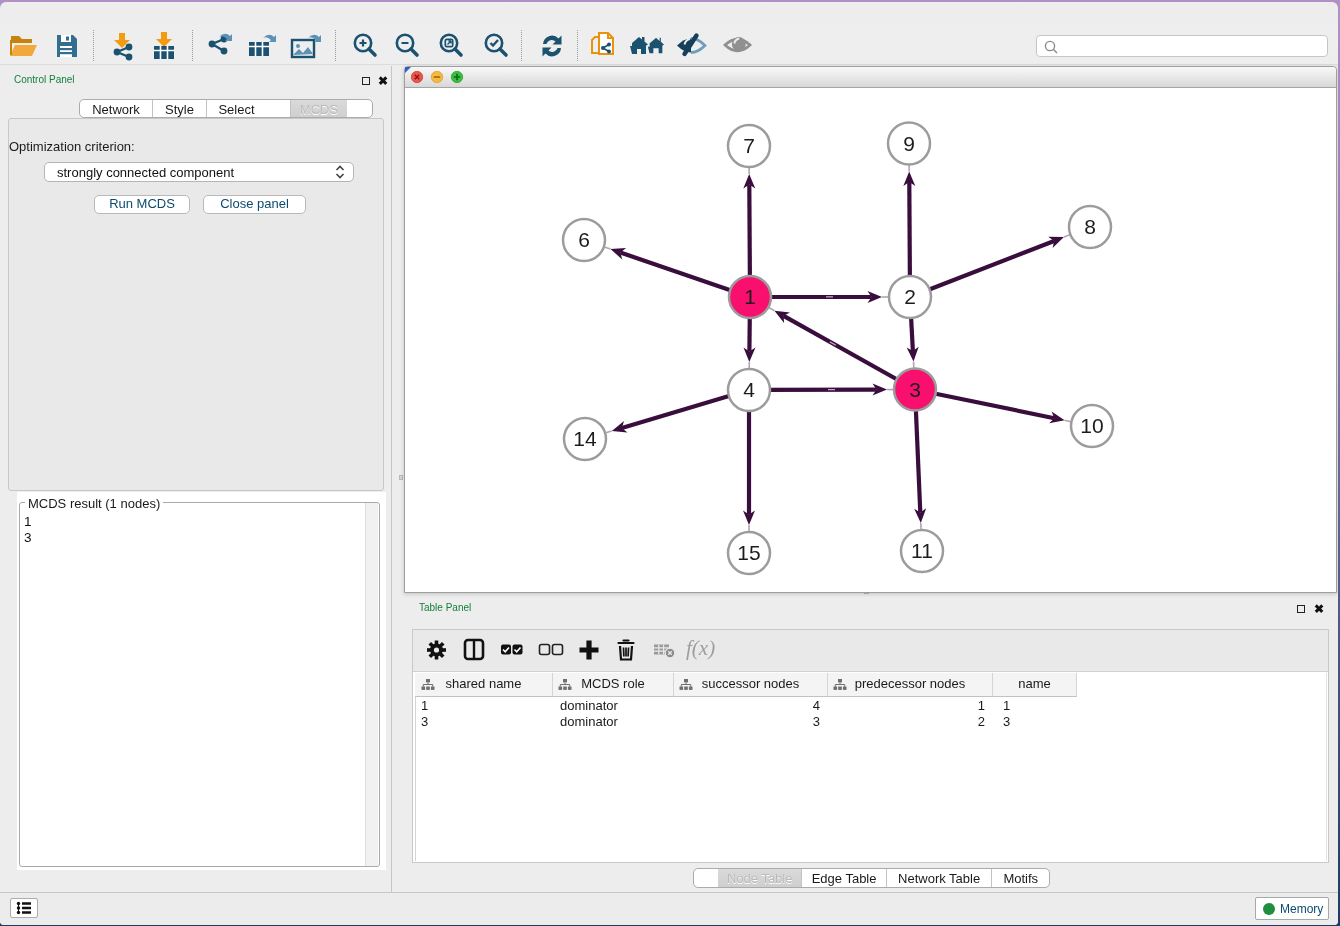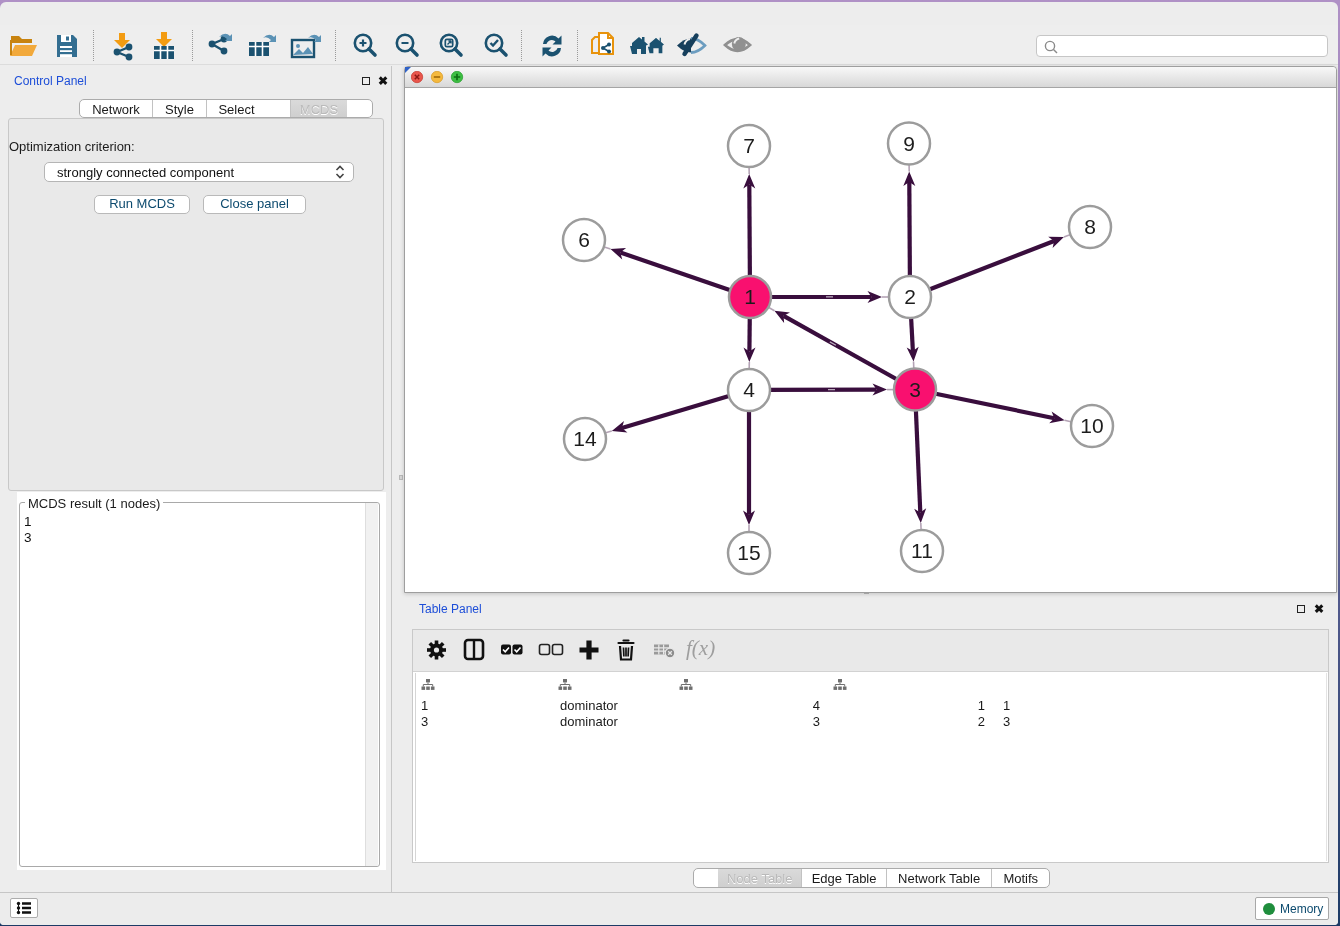--- a/index.html
+++ b/index.html
@@ -2,21 +2,21 @@
 <html><head><meta charset="utf-8"><style>
 * { margin:0; padding:0; box-sizing:border-box; }
 html,body { width:1340px; height:926px; overflow:hidden; }
 body { font-family:"Liberation Sans",sans-serif; background:linear-gradient(180deg,#B091C6 0%,#8F7BB4 30%,#51598C 65%,#1D3B66 100%); }
 .win { position:absolute; left:0; top:2px; right:2px; bottom:1px; background:#EDEDED; border-radius:6px 6px 4px 4px; overflow:hidden; }
 .titlebar { position:absolute; left:0; top:0; right:0; height:22px; background:#F6F6F6; border-bottom:1px solid #CFCFCF; }
 .tl { position:absolute; top:7px; width:12px; height:12px; border-radius:50%; background:#DCDCDC; border:1px solid #C4C4C4; }
 .title { position:absolute; top:4px; left:0; right:0; text-align:center; font-size:13px; color:#9B9B9B; }
 .toolbar { position:absolute; left:0; top:23px; right:0; height:40px; background:#EEEEEE; border-bottom:1px solid #DCDCDC; }
 .search { position:absolute; left:1036px; top:33px; width:292px; height:22px; background:#fff; border:1px solid #C6C6C6; border-radius:4px; }
-.panelhead { position:absolute; font-size:12px; color:#1d4ed8;text-align:right; }
+.panelhead { position:absolute; font-size:10px; color:#15803d;text-align:right; }
 .flo { position:absolute; width:8px; height:8px; border:1.6px solid #222; }
 .clo { position:absolute; font-size:12px; font-weight:bold; color:#111; line-height:10px; }
 .seg { position:absolute; display:flex; border:1px solid #ABABAB; border-radius:5px; background:#fff; overflow:hidden; }
 .seg div { font-size:13px; color:#1A1A1A; text-align:center; padding-top:2px; height:100%; }
 .seg div + div { border-left:1px solid #C2C2C2; }
 .seg .sel { background:linear-gradient(#DADADA,#CFCFCF); color:#BABABA; text-shadow:0 1px 0 #FFF;margin-left:24px; }
 .btn { position:absolute; background:#FFF; border:1px solid #B9B9B9; border-radius:5px; font-size:13px; color:#0c4a6e; text-align:center; }
 </style></head><body>
 <div class="win">
   <div class="toolbar"></div>
@@ -291,20 +291,27 @@
     <svg style="position:absolute;left:653px;top:636px" width="24" height="24" viewBox="0 0 24 24">
       <rect x="1" y="6.5" width="15" height="10" fill="#9a9a9a"></rect>
       <path d="M1 9.8 h15 M1 13.2 h15 M5.8 6.5 v10 M10.6 6.5 v10" stroke="#e9e9e9" stroke-width="1.2"></path>
       <circle cx="17" cy="15" r="4.8" fill="#8c8c8c" stroke="#e9e9e9" stroke-width="1.2"></circle>
       <path d="M15.2 13.2 l3.6 3.6 M18.8 13.2 l-3.6 3.6" stroke="#e9e9e9" stroke-width="1.3"></path>
     </svg>
   <div style="position:absolute;left:686px;top:634px;width:60px;height:26px;font-family:'Liberation Serif',serif;font-style:italic;font-size:21px;color:#9E9E9E">f(x)</div>
   <div style="position:absolute;left:415px;top:671px;width:0;height:188px;border-left:1px solid #D5D5D5"></div>
   <div style="position:absolute;left:1326px;top:671px;width:0;height:188px;border-left:1px solid #E3E3E3"></div>
 
+  <div style="position:absolute;left:415px;top:671px;height:24px;display:flex;font-size:13px;color:#1A1A1A">
+    <div style="width:138px;background:#F4F4F4;border-right:1px solid #D5D5D5;border-bottom:1px solid #C2C2C2;text-align:center;padding-top:3px">shared name</div>
+    <div style="width:121px;background:#F4F4F4;border-right:1px solid #D5D5D5;border-bottom:1px solid #C2C2C2;text-align:center;padding-top:3px">MCDS role</div>
+    <div style="width:154px;background:#F4F4F4;border-right:1px solid #D5D5D5;border-bottom:1px solid #C2C2C2;text-align:center;padding-top:3px">successor nodes</div>
+    <div style="width:165px;background:#F4F4F4;border-right:1px solid #D5D5D5;border-bottom:1px solid #C2C2C2;text-align:center;padding-top:3px">predecessor nodes</div>
+    <div style="width:84px;background:#F4F4F4;border-right:1px solid #D5D5D5;border-bottom:1px solid #C2C2C2;text-align:center;padding-top:3px">name</div>
+  </div>
   <svg style="position:absolute;left:421px;top:676px" width="14" height="13" viewBox="0 0 14 13">
       <rect x="5" y="1" width="4" height="3.4" fill="#6f6f6f"></rect>
       <rect x="0.5" y="8.5" width="3.6" height="3.4" fill="#6f6f6f"></rect>
       <rect x="5.2" y="8.5" width="3.6" height="3.4" fill="#6f6f6f"></rect>
       <rect x="9.9" y="8.5" width="3.6" height="3.4" fill="#6f6f6f"></rect>
       <path d="M7 4.4 v2.2 M2.3 8.5 v-2 h9.4 v2" fill="none" stroke="#6f6f6f" stroke-width="1"></path>
     </svg>
     <svg style="position:absolute;left:558px;top:676px" width="14" height="13" viewBox="0 0 14 13">
       <rect x="5" y="1" width="4" height="3.4" fill="#6f6f6f"></rect>
       <rect x="0.5" y="8.5" width="3.6" height="3.4" fill="#6f6f6f"></rect>

